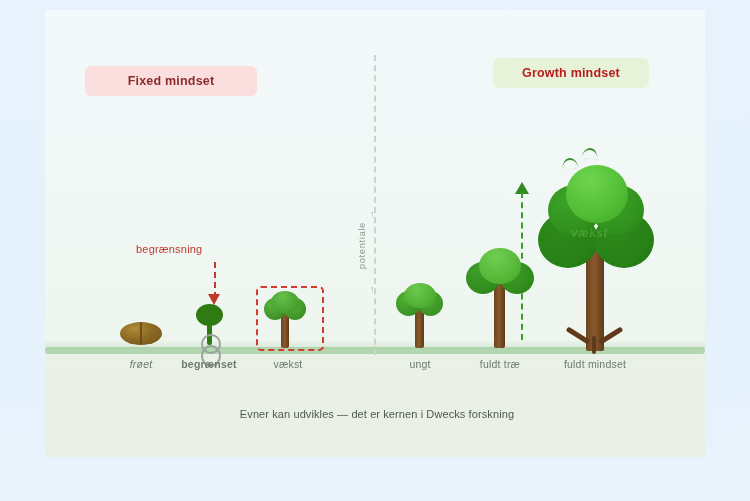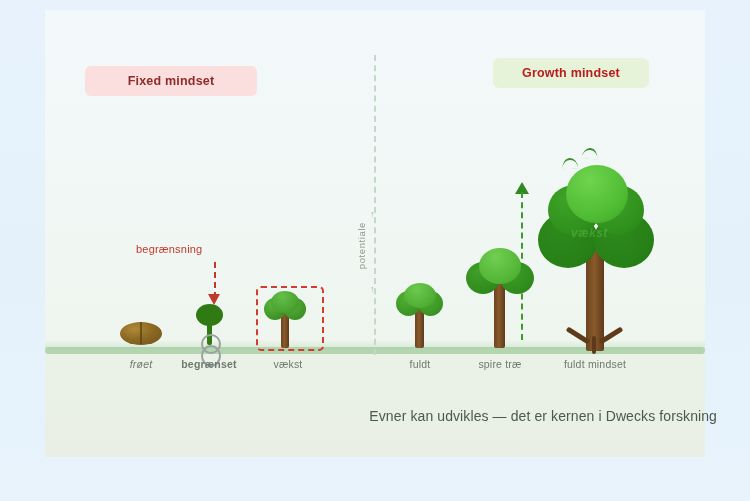--- a/index.html
+++ b/index.html
@@ -140,22 +140,22 @@
   
   .vaekst{
     position:absolute;left:571px;top:226px;
     font-size:12px;font-weight:bold;color:#63c04a;opacity:.45;
     letter-spacing:.4px;
     font-style:italic;
   }
 
   
   .footer-main{
-    position:absolute;left:12px;top:398px;width:100%;text-align:right;
-    font-size:14px;color:#4c5a4c;letter-spacing:.1px;
+    position:absolute;left:2px;top:398px;width:100%;text-align:center;
+    font-size:11px;color:#4c5a4c;letter-spacing:.1px;
   }
   .footer-sub{
     position:absolute;left:0;top:420px;width:100%;text-align:center;
     font-size:10.5px;color:#93a193;letter-spacing:.2px;
   }
 </style>
 </head>
 <body>
 
 <div id="stage">
@@ -195,30 +195,30 @@
   <div class="trunk" style="left:281px;top:312px;width:8px;height:36px;"></div>
   <div class="leaf" style="left:264px;top:298px;width:22px;height:22px;background:radial-gradient(circle at 35% 30%,#58b53a 0%,#3f9127 70%,#2f7a1d 100%);"></div>
   <div class="leaf" style="left:284px;top:298px;width:22px;height:22px;background:radial-gradient(circle at 35% 30%,#58b53a 0%,#3f9127 70%,#2f7a1d 100%);"></div>
   <div class="leaf" style="left:271px;top:291px;width:28px;height:22px;background:radial-gradient(circle at 40% 25%,#63c04a 0%,#49a02e 70%,#35831f 100%);"></div>
   <div class="caption" style="left:228px;">vækst</div>
 
   <div class="trunk" style="left:415px;top:308px;width:9px;height:40px;"></div>
   <div class="leaf" style="left:396px;top:291px;width:25px;height:25px;background:radial-gradient(circle at 35% 30%,#4eae31 0%,#3b9425 70%,#2c7a1a 100%);"></div>
   <div class="leaf" style="left:418px;top:291px;width:25px;height:25px;background:radial-gradient(circle at 35% 30%,#4eae31 0%,#3b9425 70%,#2c7a1a 100%);"></div>
   <div class="leaf" style="left:404px;top:283px;width:32px;height:25px;background:radial-gradient(circle at 40% 25%,#6cc94f 0%,#4fae32 70%,#3a8f22 100%);"></div>
-  <div class="caption" style="left:360px;">fuldt</div>
+  <div class="caption" style="left:360px;">ungt</div>
 
   <div class="grow-head"></div>
   <div class="grow-line"></div>
 
   <div class="trunk" style="left:494px;top:283px;width:11px;height:65px;"></div>
   <div class="leaf" style="left:466px;top:262px;width:34px;height:32px;background:radial-gradient(circle at 35% 30%,#3f9e28 0%,#2f8a1c 70%,#237312 100%);"></div>
   <div class="leaf" style="left:500px;top:262px;width:34px;height:32px;background:radial-gradient(circle at 35% 30%,#3f9e28 0%,#2f8a1c 70%,#237312 100%);"></div>
   <div class="leaf" style="left:479px;top:248px;width:42px;height:36px;background:radial-gradient(circle at 40% 25%,#71ce52 0%,#52b434 70%,#3d9523 100%);"></div>
-  <div class="caption" style="left:440px;">spire træ</div>
+  <div class="caption" style="left:440px;">fuldt træ</div>
 
   <div class="bird bird1"></div>
   <div class="bird bird2"></div>
 
   <div class="trunk" style="left:586px;top:246px;width:18px;height:105px;"></div>
   <div style="position:absolute;left:565px;top:333px;width:26px;height:5px;background:#5e3a1a;transform:rotate(32deg);border-radius:2px;"></div>
   <div style="position:absolute;left:598px;top:333px;width:26px;height:5px;background:#5e3a1a;transform:rotate(-32deg);border-radius:2px;"></div>
   <div style="position:absolute;left:592px;top:336px;width:4px;height:18px;background:#5e3a1a;border-radius:2px;"></div>
 
   <div class="leaf" style="left:538px;top:212px;width:60px;height:56px;background:radial-gradient(circle at 35% 30%,#2f8a1c 0%,#268016 70%,#1d6b10 100%);"></div>

